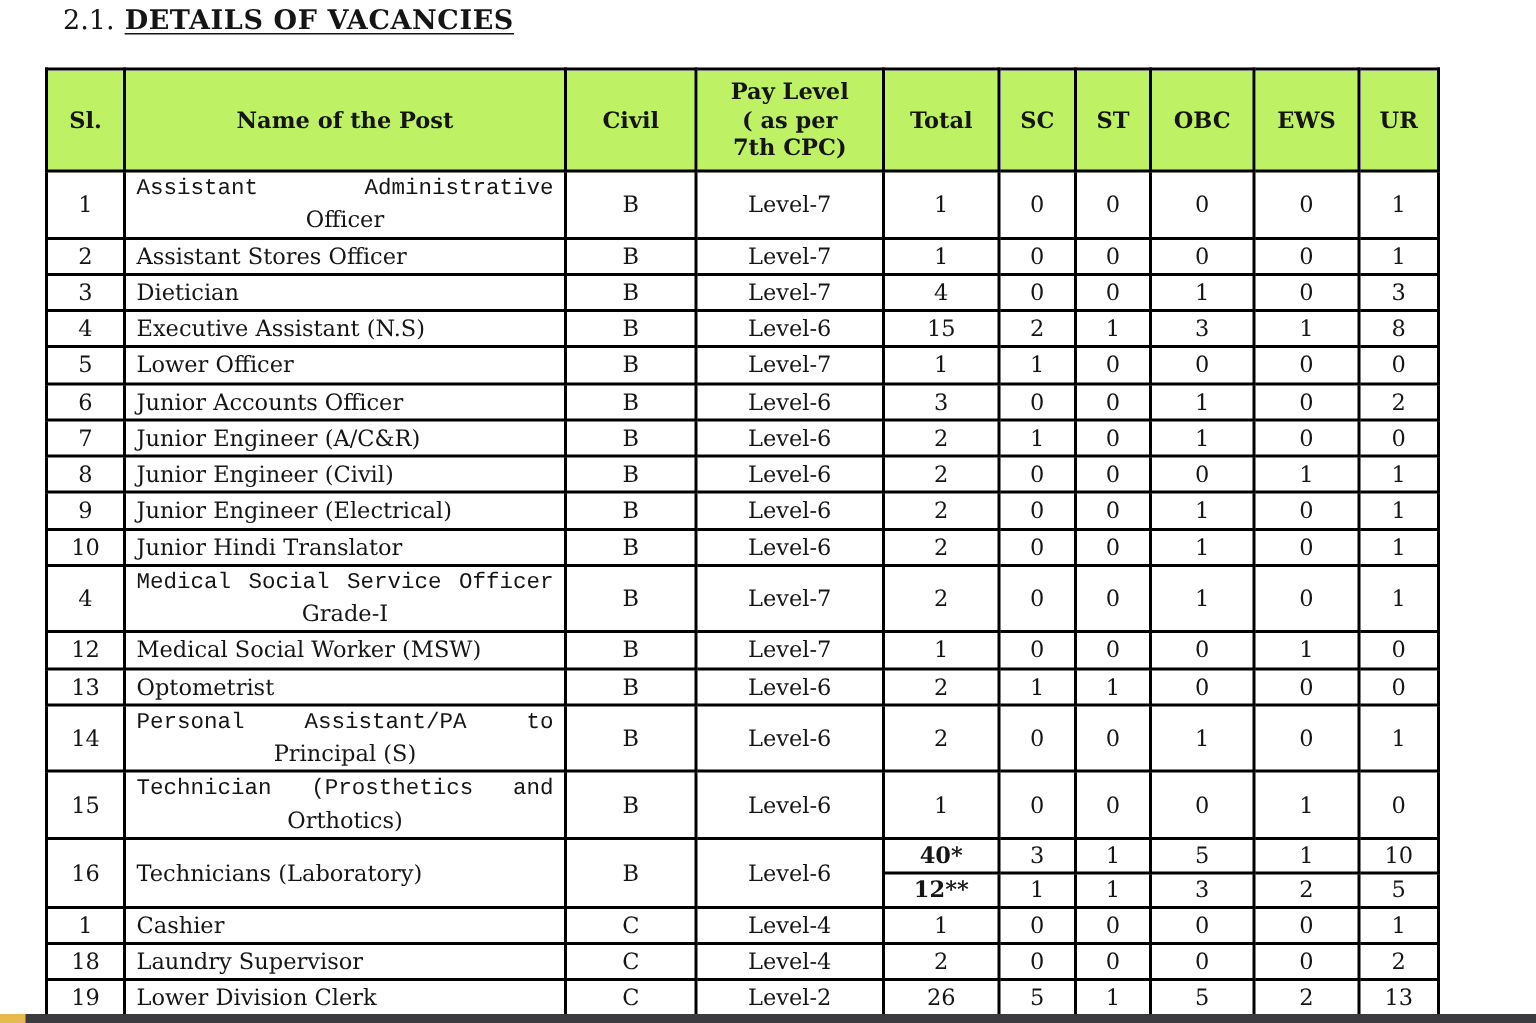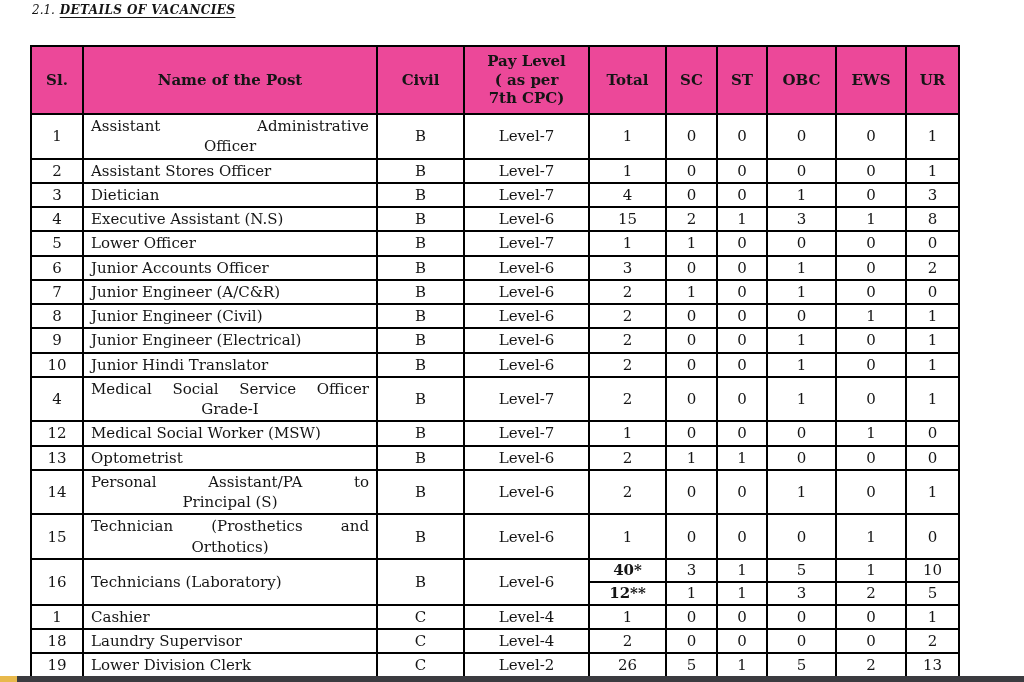--- a/index.html
+++ b/index.html
@@ -6,24 +6,23 @@
     margin: 0; padding: 0;
     width: 1024px; height: 682px;
     background: #ffffff;
     font-family: "DejaVu Serif", serif;
     color: #151515;
     position: relative;
     overflow: hidden;
   }
   .title-line {
     position: absolute;
-    left: 32px; top: 3px;
-    font-size: 12px;
+    left: 42px; top: 3px;
+    font-size: 18px;
     white-space: nowrap;
-    font-style: italic;
   }
   .title-line .section-num { font-weight: normal; }
   .title-line .title-main {
     font-weight: bold;
     text-decoration: underline;
     text-underline-offset: 3px;
     margin-left: 1px;
     letter-spacing: 0.4px;
   }
   table.vac {
@@ -34,34 +33,35 @@
     table-layout: fixed;
   }
   table.vac th, table.vac td {
     border: 2px solid #000000;
     font-size: 15px;
     padding: 1px 7px;
     vertical-align: middle;
     overflow: hidden;
   }
   table.vac thead th {
-    background: #ec4899;
+    background: #bef264;
     font-weight: bold;
     text-align: center;
     height: 62px;
     padding: 2px 2px;
   }
   th.prewrap { white-space: pre-line; line-height: 1.25; }
   table.vac tbody tr { height: 23px; }
   td.c { text-align: center; }
   td.name { text-align: left; line-height: 1.35; }
   td.name .jline {
     display: block;
     text-align: justify;
     text-align-last: justify;
+    font-family: Liberation Mono, monospace;
   }
   td.name .lline { display: block; text-align: center; }
   .bold { font-weight: bold; }
   .footer-bar {
     position: absolute;
     left: 0; bottom: 0;
     width: 1024px; height: 6px;
     background: #3B3B40;
   }
   .footer-accent {

